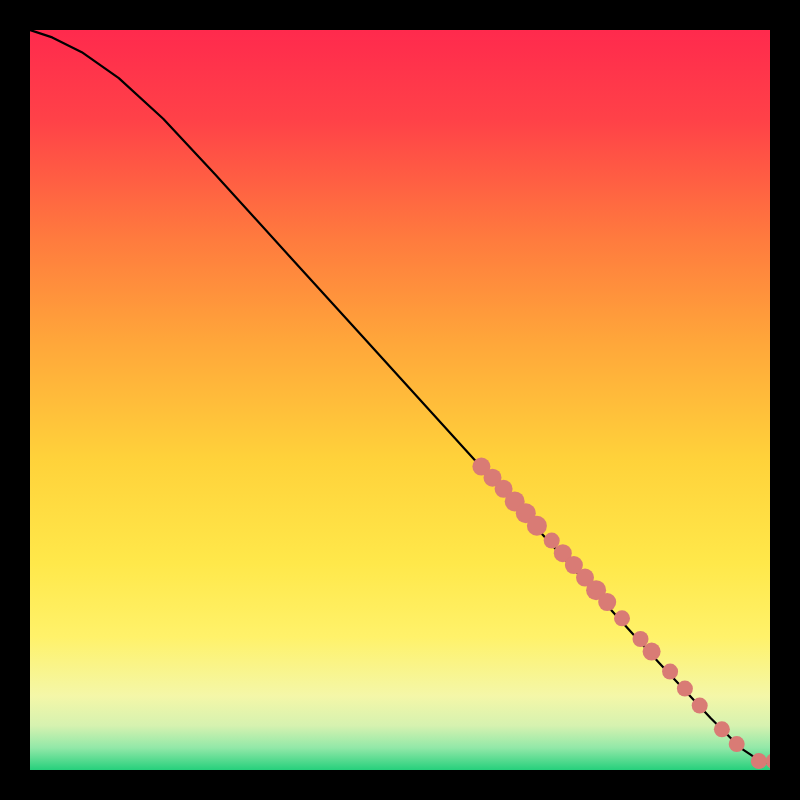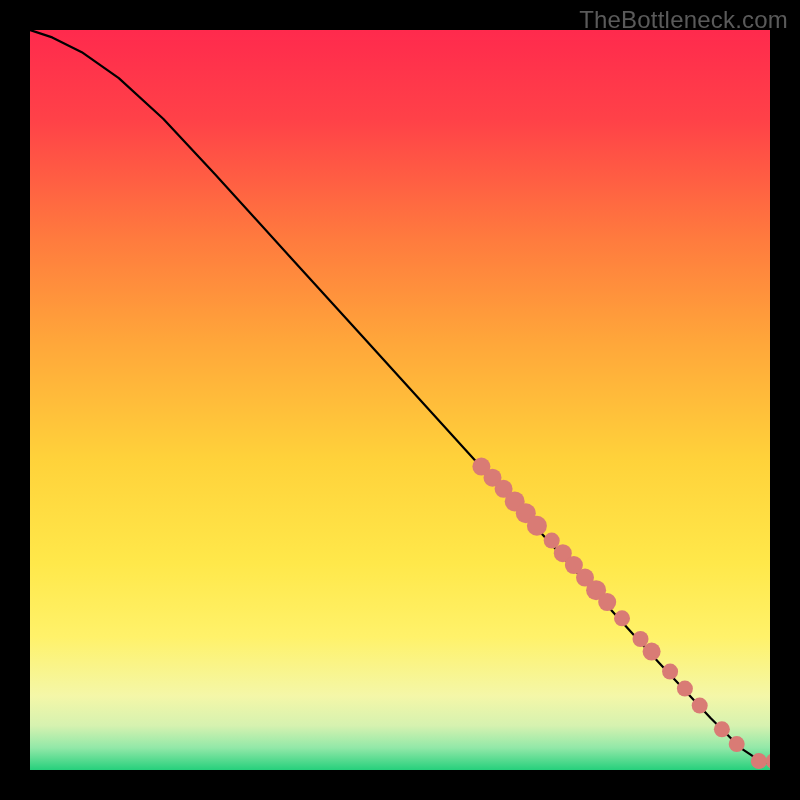--- a/index.html
+++ b/index.html
@@ -27,21 +27,20 @@
     top: 30px;
     width: 740px;
     height: 740px;
   }
   .plot svg { display: block; }
 </style>
 </head>
 <body>
 
 <div class="stage">
-  <div class="watermark">TheBottleneck.com</div>
   <div class="plot">
     <svg id="chart-svg" width="740" height="740" viewBox="0 0 740 740">
       <defs>
         <linearGradient id="bg-grad" x1="0" y1="0" x2="0" y2="1">
             <stop offset="0.00%" stop-color="#ff2a4d"></stop>
             <stop offset="12.00%" stop-color="#ff4148"></stop>
             <stop offset="28.00%" stop-color="#ff7a3e"></stop>
             <stop offset="42.00%" stop-color="#ffa63a"></stop>
             <stop offset="58.00%" stop-color="#ffd23a"></stop>
             <stop offset="72.00%" stop-color="#ffe84a"></stop>

